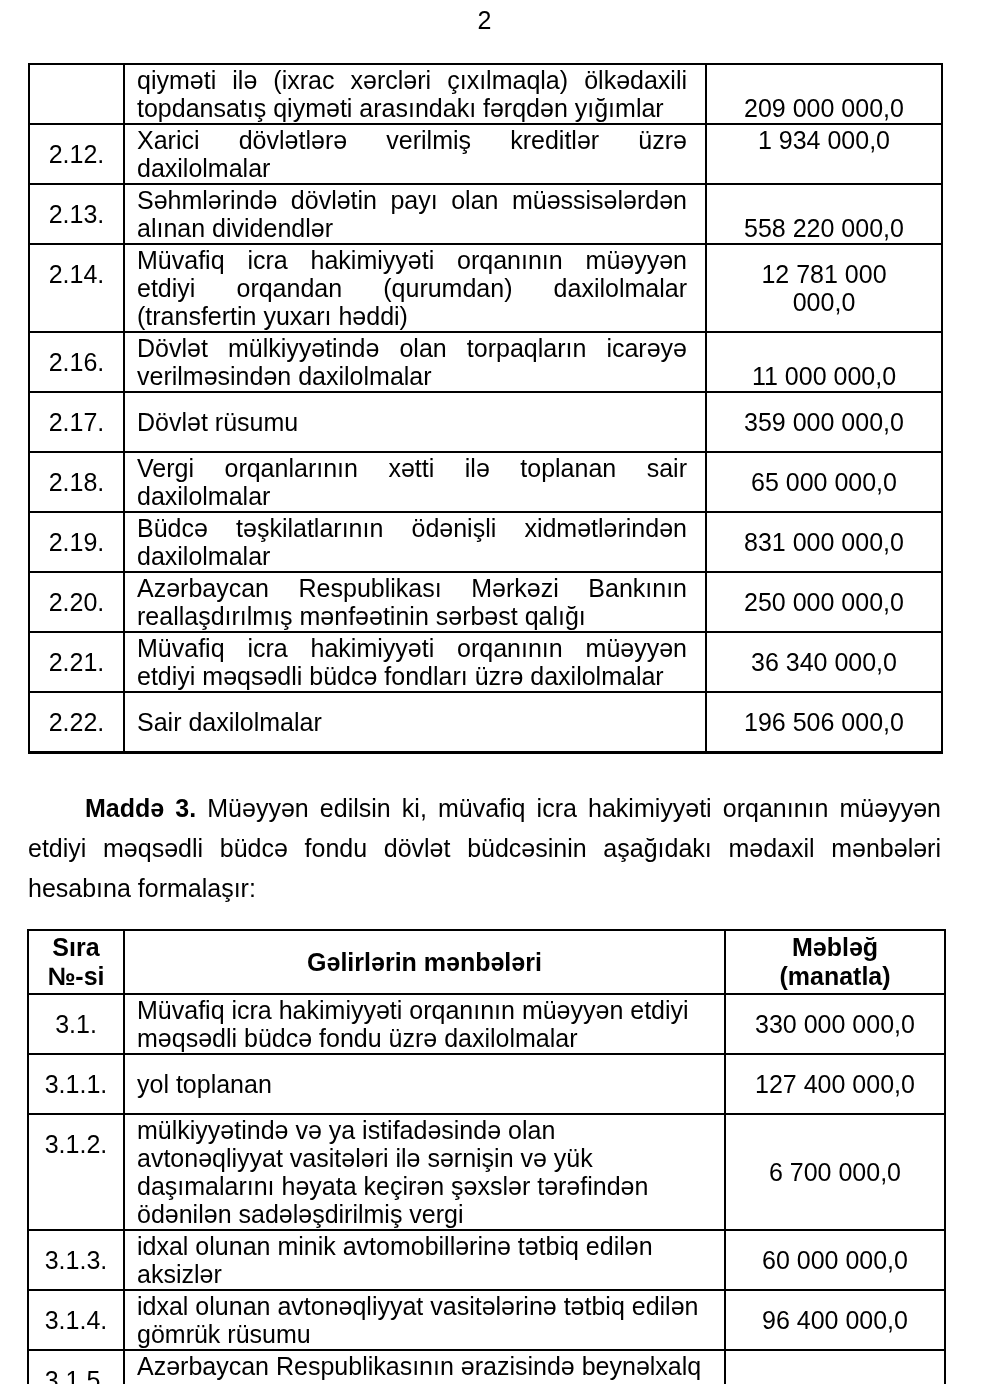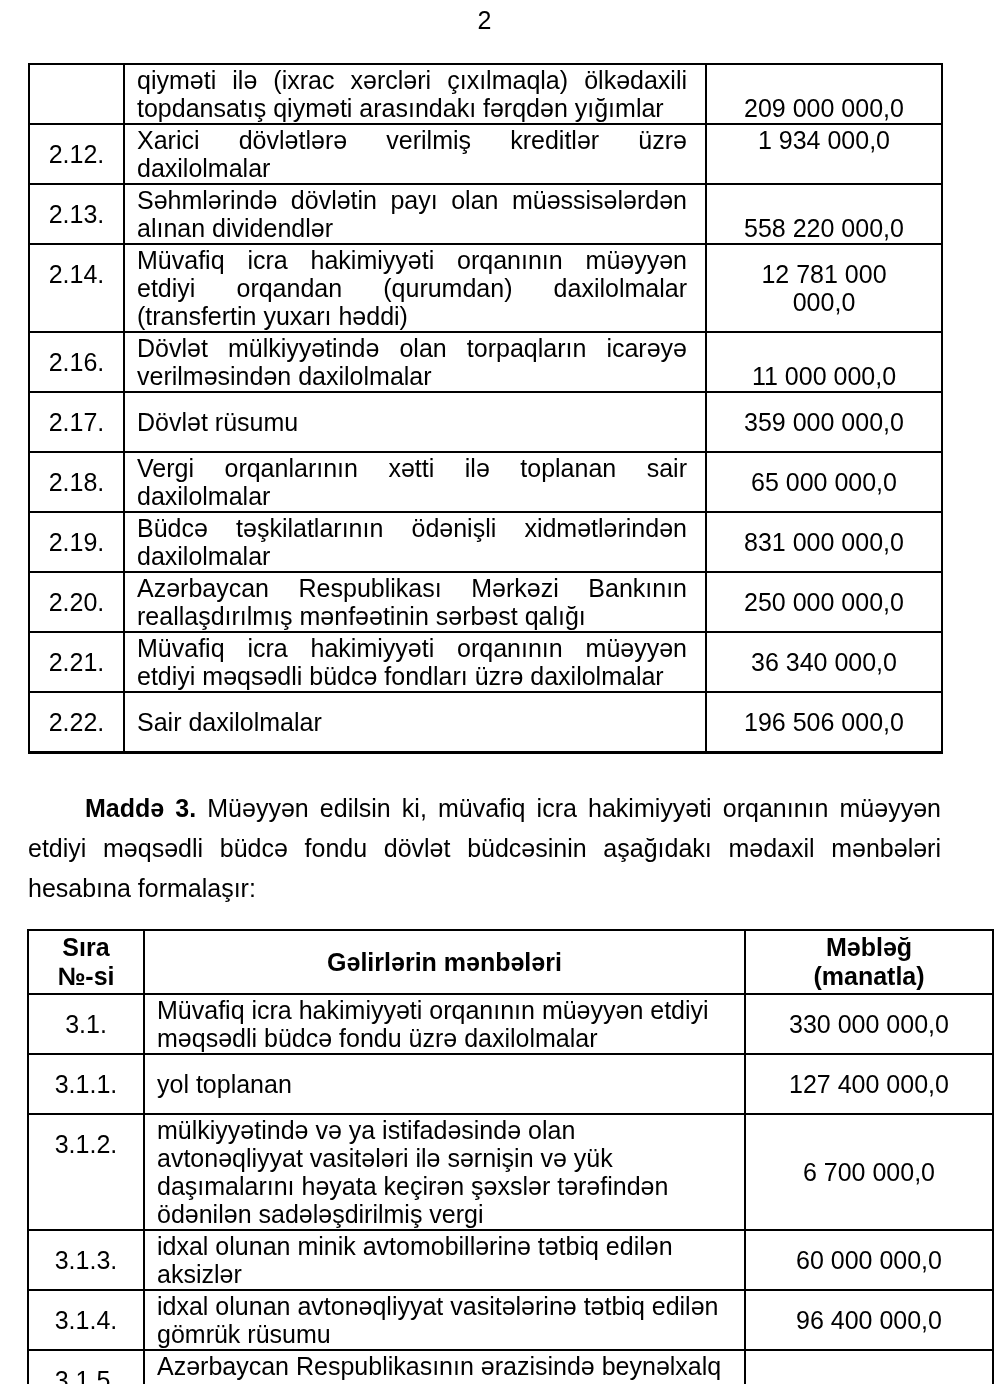--- a/index.html
+++ b/index.html
@@ -37,23 +37,23 @@
     overflow: hidden;
   }
   
   .t1 { width: 913px; margin-bottom: 34px; }
   .t1 .c-no   { width: 95px;  }
   .t1 .c-desc { width: 582px; }
   .t1 .c-amt  { width: 236px; }
   .t1 td.c-desc { text-align: justify; padding: 1px 18px 1px 12px; }
   
   .t2 { width: 917px; margin-left: -1px; }
-  .t2 .c-no   { width: 116px; margin-top: 40px;  }
+  .t2 .c-no   { width: 96px; margin-top: 40px;  }
   .t2 .c-desc { width: 601px; }
-  .t2 .c-amt  { width: 248px; }
+  .t2 .c-amt  { width: 220px; }
   .t2 td.c-desc { text-align: left; padding: 1px 16px 1px 12px; margin-top: 44px; }
   td.c-no {
     text-align: center;
     vertical-align: top;
     padding: 15px 2px;
   }
   td.c-amt {
     text-align: center;
     vertical-align: middle;
     padding: 1px 20px;

